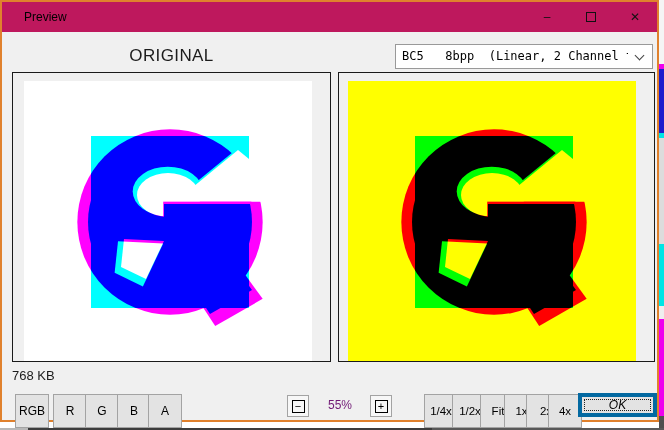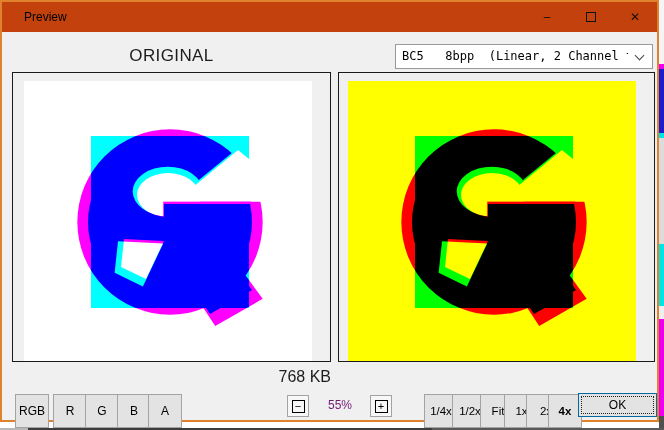--- a/index.html
+++ b/index.html
@@ -7,21 +7,21 @@
   body { font-family:"Liberation Sans", sans-serif; background:#fff; overflow:hidden; }
   .screen { position:relative; width:664px; height:430px; background:#fff; }
 
   
   .backdrop-right { position:absolute; left:659px; top:0; width:5px; height:430px; }
   .backdrop-bottom { position:absolute; left:0; top:422px; width:664px; height:8px; }
 
   
   .window { position:absolute; left:0; top:0; width:659px; height:422px;
             border:2px solid #e0812d; background:#f0f0f0; }
-  .titlebar { position:absolute; left:0; top:0; width:655px; height:30px; background:#c2410c; }
+  .titlebar { position:absolute; left:0; top:0; width:655px; height:30px; background:#be185d; }
   .title { position:absolute; left:22px; top:0; line-height:30px; font-size:12px; color:#000; }
   .caption-buttons { position:absolute; right:0; top:0; height:30px; display:flex; }
   .cap-btn { width:44px; height:30px; display:flex; align-items:center; justify-content:center;
              font-size:12px; color:#111; cursor:default; }
   .max-box { display:inline-block; width:10px; height:10px; border:1px solid #111; }
 
   
   .original-label { position:absolute; left:10px; top:44px; width:319px; text-align:center;
                     font-size:17px; color:#1c1c1c; letter-spacing:.4px; }
   .format-select { position:absolute; left:393px; top:42px; width:258px; height:25px;
@@ -33,21 +33,21 @@
              border-right:1px solid #444; border-bottom:1px solid #444; transform:rotate(45deg); }
 
   
   .panel { position:absolute; top:70px; height:290px; background:#f0f0f0; border:1px solid #1a1a1a; }
   .panel-left  { left:10px;  width:319px; }
   .panel-right { left:336px; width:317px; }
   .logo { position:absolute; width:288px; height:280px; top:8px; isolation:isolate; display:block; }
   .panel-left  .logo { left:11px; }
   .panel-right .logo { left:9px; }
 
-  .size-label { position:absolute; top:366px; height:14px; font-size:16px; color:#1c1c1c; text-align:right; }
+  .size-label { position:absolute; top:366px; height:14px; font-size:13px; color:#1c1c1c; text-align:left; }
   .size-left  { left:10px;  width:319px; }
   .size-right { left:336px; width:317px; }
 
   
   .btn { position:absolute; top:392px; height:23px; background:#e3e3e3; border:1px solid #a3a3a3;
          font-size:12px; color:#000; text-align:center; padding:16px; font-family:"Liberation Sans",sans-serif;
          display:flex; align-items:center; justify-content:center; cursor:default; }
   .b-rgb { left:13px;  width:34px; }
   .b-r   { left:51px;  width:25px; }
   .b-g   { left:83px;  width:25px; }
@@ -58,24 +58,24 @@
   .z-out { left:285px; } .z-in { left:368px; }
   .zoom-glyph { display:flex; align-items:center; justify-content:center; width:13px; height:13px;
                 border:1px solid #000; font-size:11px; line-height:11px; color:#000; }
   .zoom-value { position:absolute; left:315px; top:392px; width:46px; height:23px; line-height:23px;
                 text-align:center; font-size:12px; color:#701a75; }
   .b-q  { left:422px; width:26px; font-size:11.5px; }
   .b-h  { left:450px; width:36px; font-size:11.5px; }
   .b-fit{ left:478px; width:36px; font-size:11.5px; }
   .b-1x { left:502px; width:35px; font-size:11.5px; }
   .b-2x { left:524px; width:40px; font-size:11.5px; }
-  .b-4x { left:546px; width:20px; font-size:11.5px;font-weight:bold; }
+  .b-4x { left:546px; width:20px; font-size:11.5px; }
   .b-ok { left:576px; top:391px; width:79px; height:24px; background:#e3e3e3;
-          border:1px solid #0369a1; position:absolute; font-size:12px;
-          display:flex; align-items:center; justify-content:center; }
+          border:4px solid #0369a1; position:absolute; font-size:12px;
+          display:flex; align-items:center; justify-content:center;font-style:italic; }
   .b-ok::before { content:""; position:absolute; inset:2px; border:1px dotted #222; }
 </style>
 </head>
 <body>
 
 <div class="screen">
 
   <div class="backdrop-right">
     <svg width="5" height="430">
       <rect x="0" y="0" width="5" height="64" fill="#f5f5f5"></rect>

